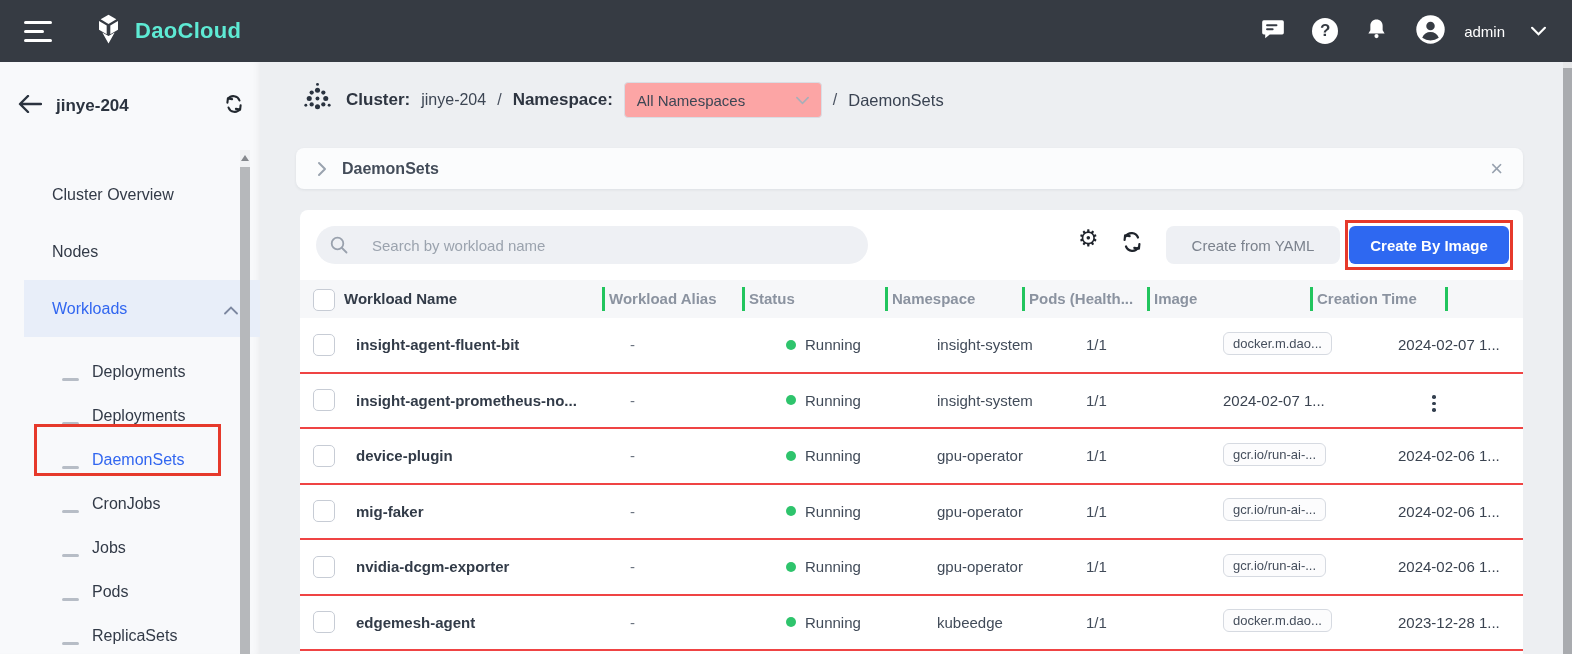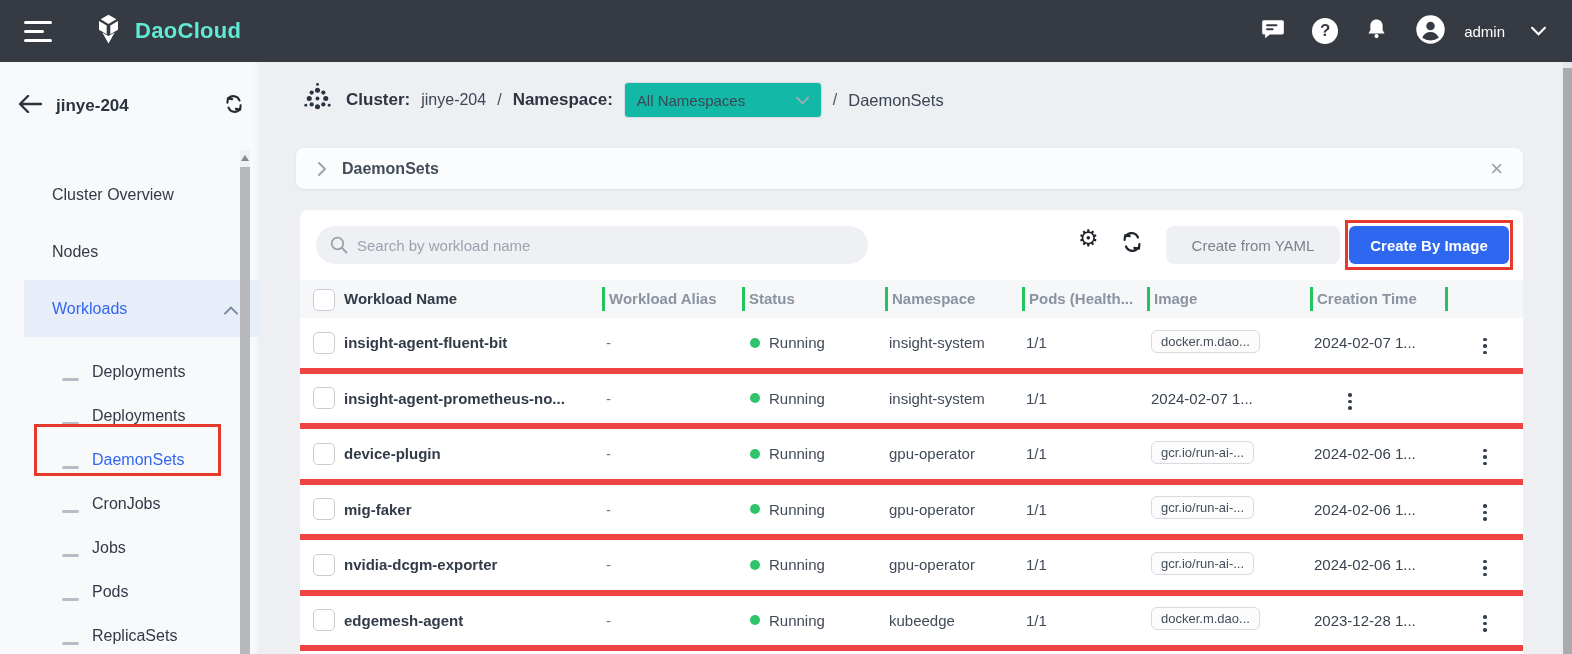--- a/index.html
+++ b/index.html
@@ -48,37 +48,37 @@
 
   
   .main { flex:1; position:relative; background:#edeff2; overflow:hidden; }
   .page-scroll { position:absolute; right:0; top:0; bottom:0; width:9px; background:#e6e7e9; }
   .page-scroll .thumb { position:absolute; top:6px; bottom:0; left:0; width:9px; background:#a9abaf; }
 
   .crumbs { position:absolute; top:18px; left:40px; height:40px; display:flex; align-items:center; gap:11px; }
   .crumb-label { font-size:17px; font-weight:bold; color:#2e3541; }
   .crumb-value { font-size:16px; color:#3d4654; }
   .crumb-sep { font-size:16px; color:#4a5260; }
-  .ns-select { width:198px; height:36px; background:#14b8a6; border:1px solid #d9dde4; border-radius:4px;
+  .ns-select { width:198px; height:36px; background:#fca5a5; border:1px solid #d9dde4; border-radius:4px;
     display:flex; align-items:center; padding:0 12px; cursor:pointer; }
   .ns-select .val { flex:1; font-size:15px; color:#3d4654; }
   .crumb-page { font-size:16.5px; color:#3a4352; }
 
   .tabbar { position:absolute; top:86px; left:36px; width:1227px; height:41px; background:#fbfcfd;
     border-radius:8px; box-shadow:0 1px 3px rgba(40,50,70,.08); display:flex; align-items:center;
     padding:0 20px; }
   .tab-title { font-size:16px; font-weight:600; color:#434c59; margin-left:14px; }
   .tabbar .spacer { flex:1; }
   .tab-close { font-size:22px; color:#97a1ae; cursor:pointer; line-height:1; }
 
   .card { position:absolute; top:148px; left:40px; width:1223px; bottom:-6px; background:#fff;
     border-radius:8px 8px 0 0; }
 
   .search-pill { position:absolute; top:16px; left:16px; width:552px; height:38px; background:#eef0f4;
-    border-radius:19px; display:flex; align-items:center; padding:0 14px; }
+    border-radius:19px; display:flex; align-items:center; padding:0 14px;gap:15px; }
   .search-pill input { border:none; outline:none; background:transparent; flex:1; margin-left:9px;
     font-size:15px; color:#3d4654; font-family:inherit; }
   .search-pill input::placeholder { color:#9ba3ae; }
 
   .tool-icon { position:absolute; top:20px; cursor:pointer; }
   .gear { left:778px; font-size:23px; line-height:1; color:#1f242c; top:17px; }
   .refresh { left:820px; }
   .btn-yaml { position:absolute; top:16px; left:866px; width:174px; height:38px; background:#eef0f4;
     border:none; border-radius:8px; font-size:15px; color:#7b828d; cursor:pointer; font-family:inherit; }
   .btn-image-wrap { position:absolute; top:16px; left:1049px; }
@@ -87,21 +87,21 @@
   .btn-image-wrap::after { content:""; position:absolute; inset:-6px -4px; border:3px solid #e6392b;
     pointer-events:none; }
 
   .grid-cols { display:grid; grid-template-columns:44px 258px 140px 143px 137px 125px 163px 135px 1fr; }
   .thead { position:absolute; top:70px; left:0; right:0; height:38px; background:#f6f7f9; align-items:center; }
   .th { font-size:15px; font-weight:600; color:#8b93a0; padding-left:4px; height:24px; line-height:24px;
     white-space:nowrap; overflow:hidden; }
   .th.sep { border-left:3px solid #22c55e; }
   .th.c-name { padding-left:0; }
   .tbody { position:absolute; top:108px; left:0; right:0; }
-  .trow { height:55.5px; align-items:center; border-bottom:6px solid #ef4444; }
+  .trow { height:55.5px; align-items:center; border-bottom:2px solid #ef4444;gap:12px; }
   .cell { font-size:15px; color:#414b59; padding-left:4px; white-space:nowrap; overflow:hidden; }
   .checkbox { display:inline-block; width:22px; height:22px; background:#fff; border:1.5px solid #c7ccd5;
     border-radius:5px; margin-left:13px; cursor:pointer; vertical-align:middle; }
   .c-check { padding-left:0; }
   .c-name { padding-left:0; font-weight:bold; color:#323b48; cursor:pointer; }
   .c-alias { color:#6b7480; }
   .c-status { display:flex; align-items:center; gap:9px; }
   .dot { width:10px; height:10px; border-radius:50%; background:#2ec46c; flex:none; margin-left:4px; }
   .img-pill { display:inline-block; max-width:150px; border:1px solid #d6dae1; border-radius:6px;
     background:#fcfcfd; padding:3px 9px; font-size:13px; color:#454e5c; white-space:nowrap;

